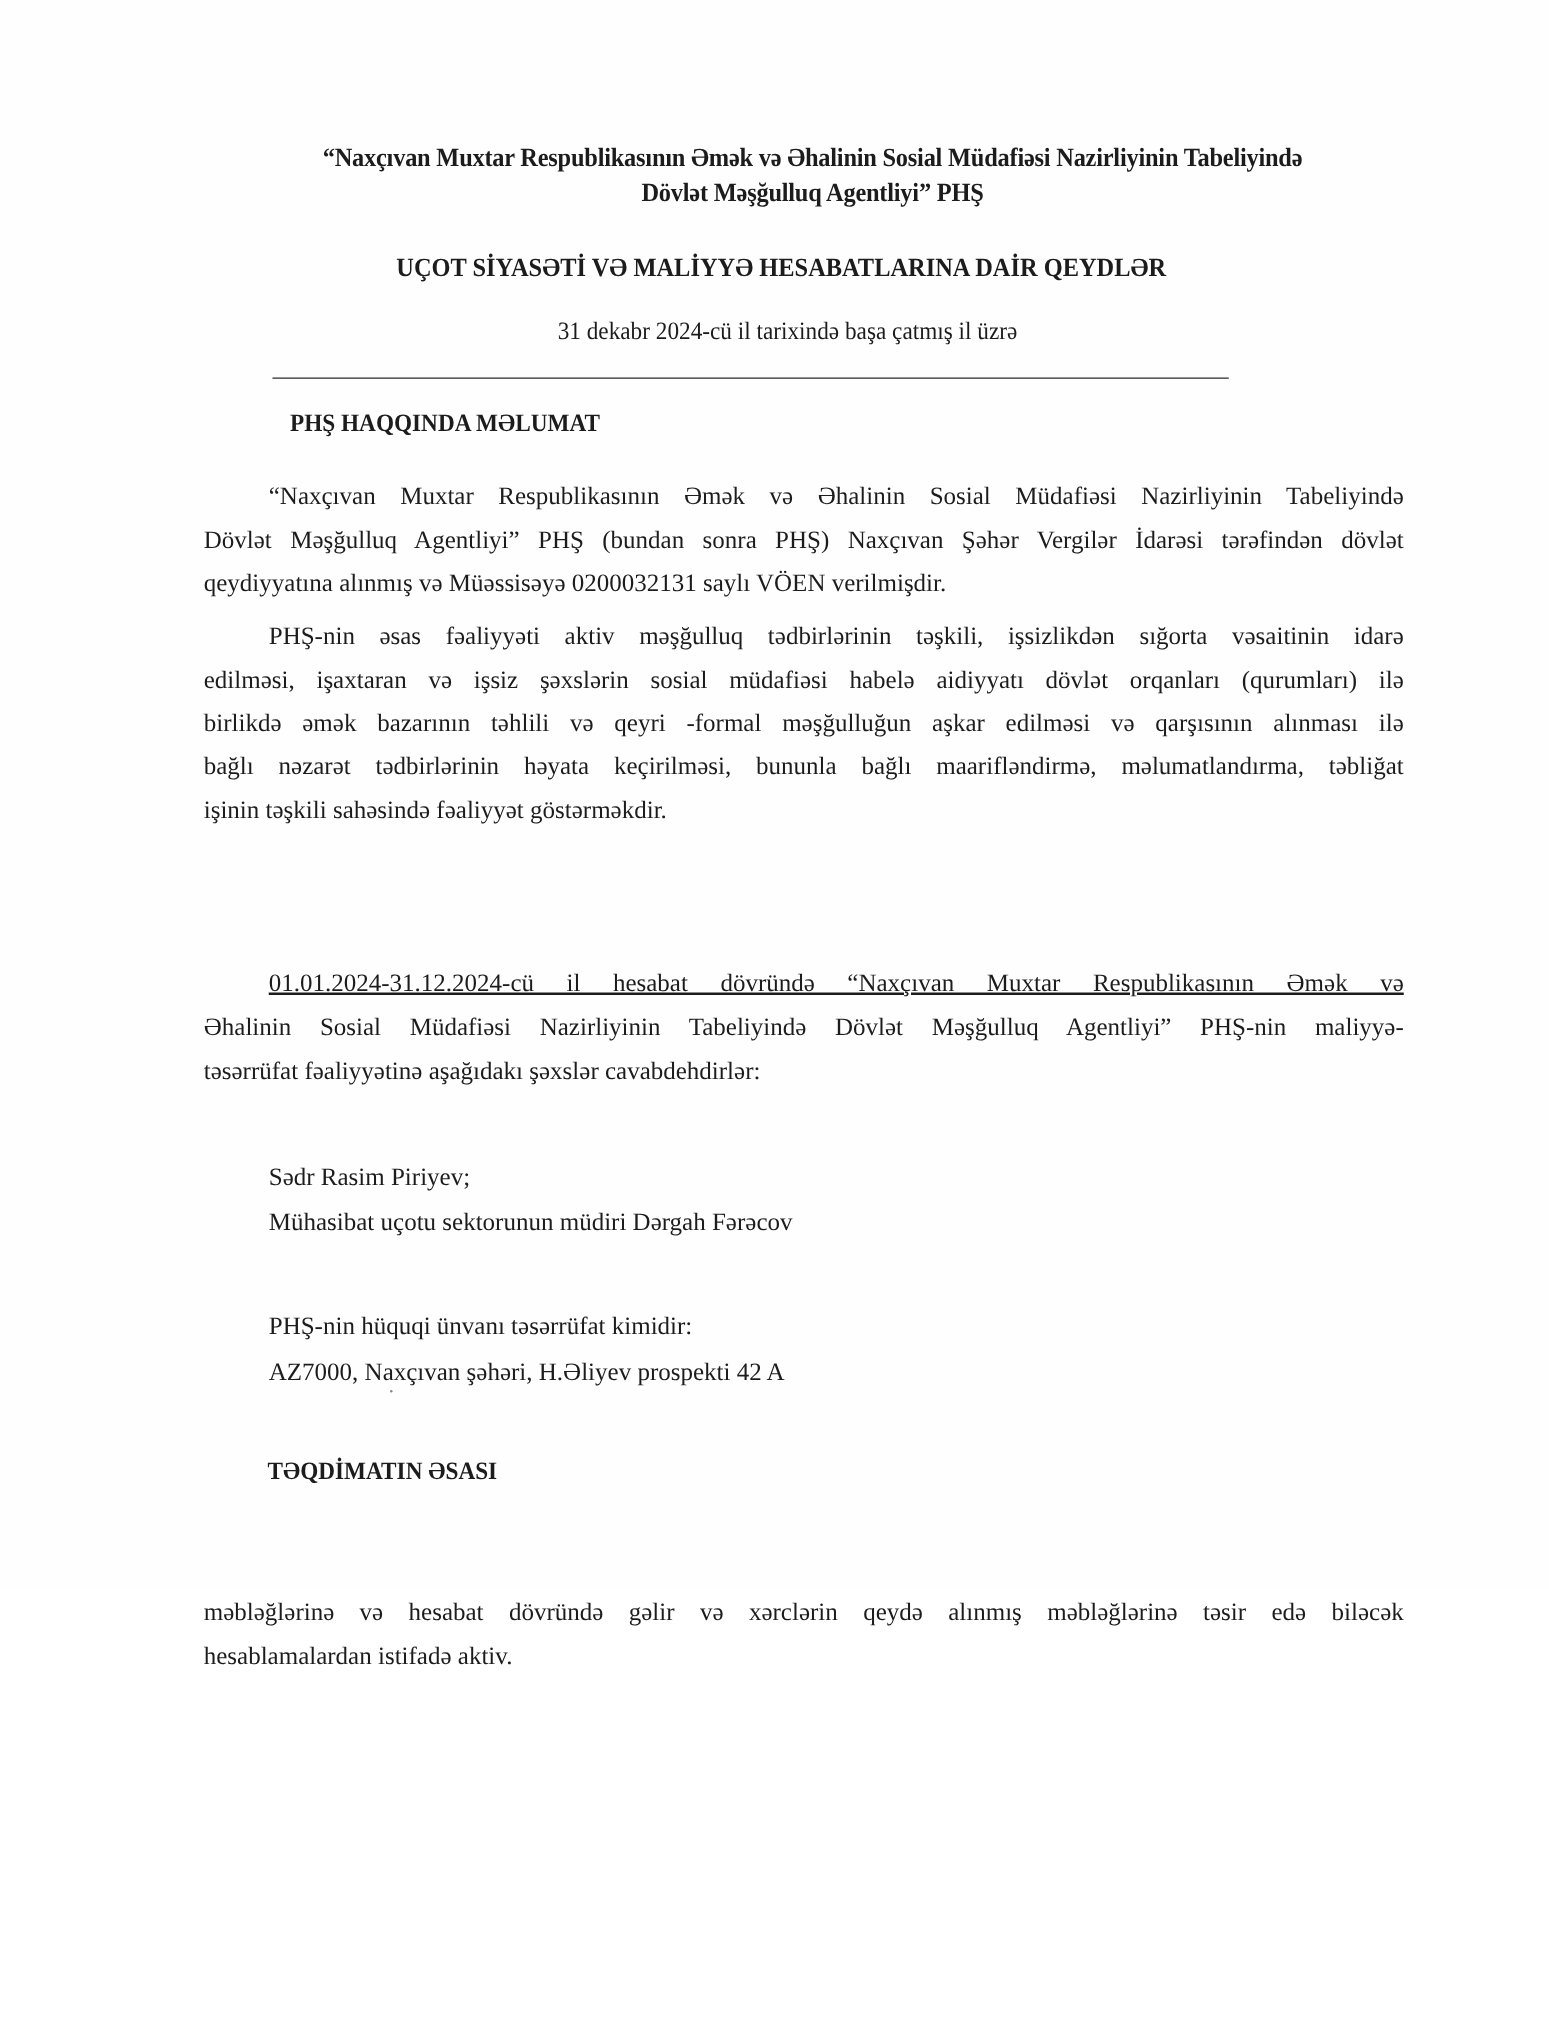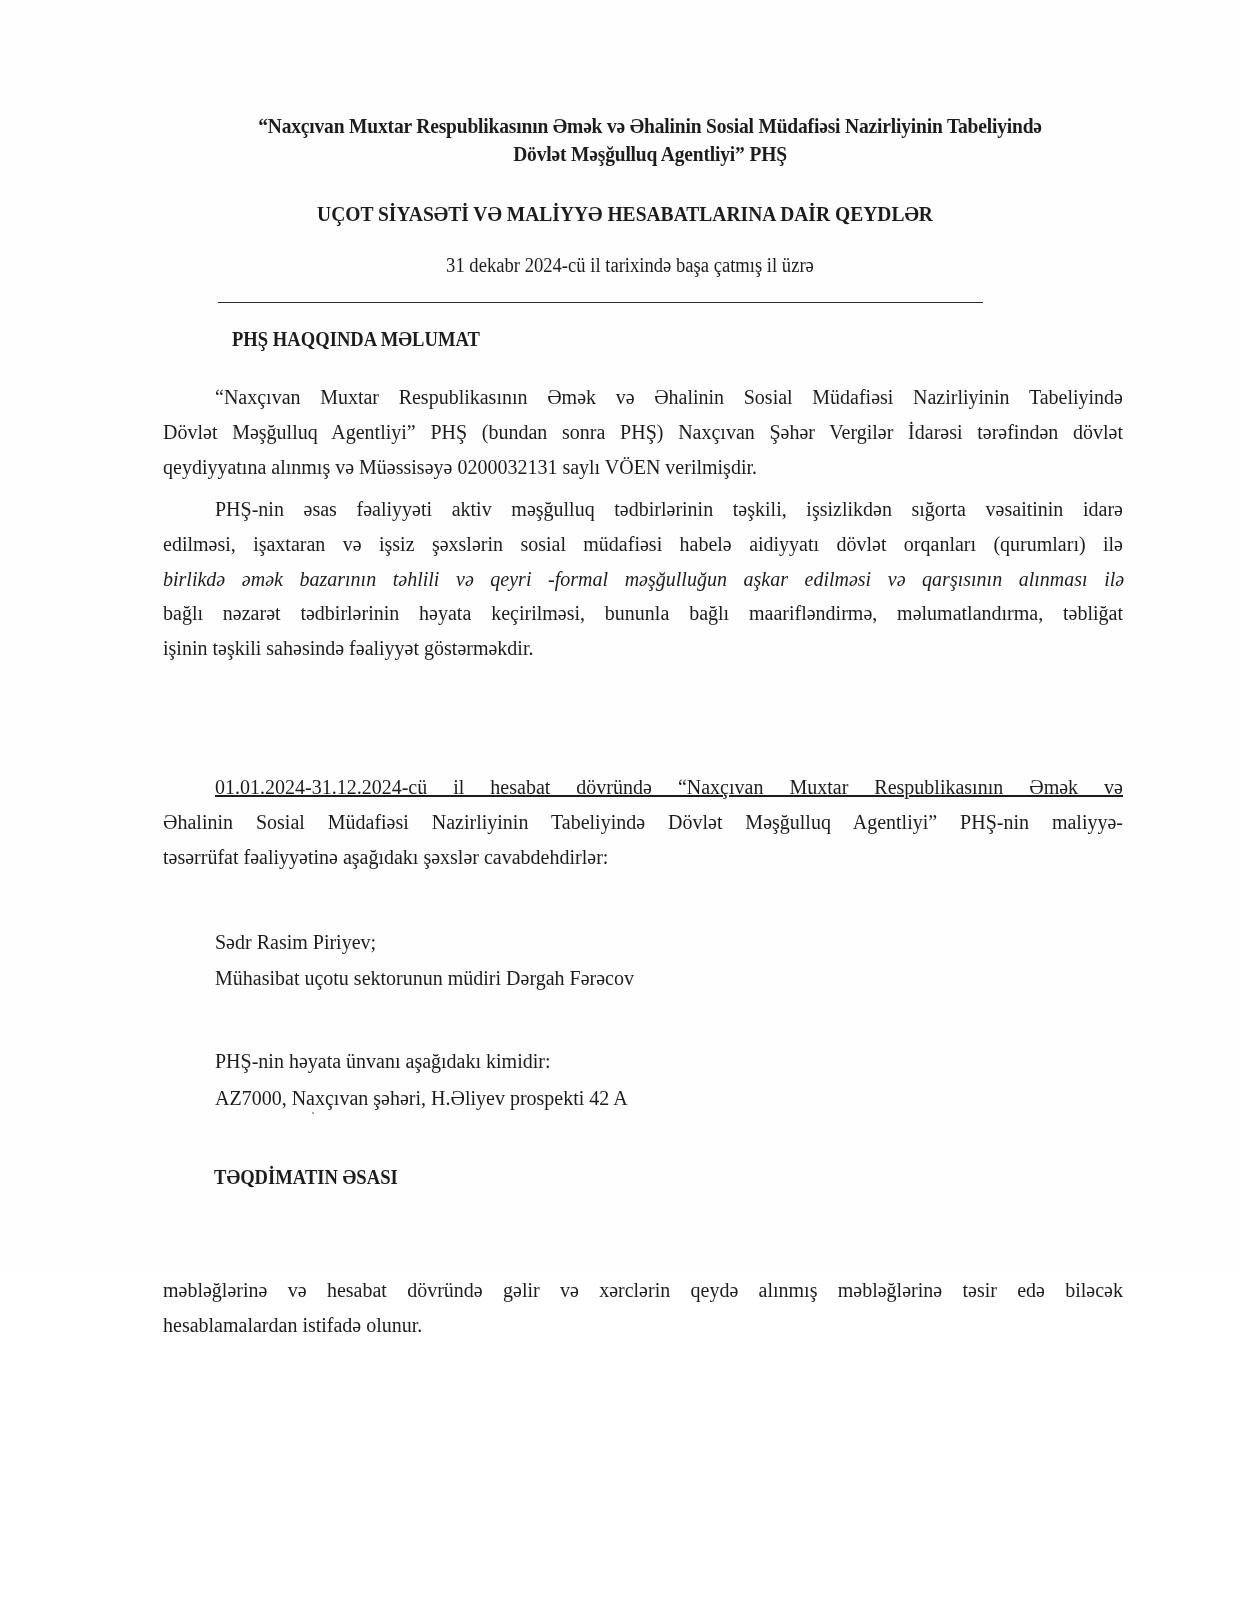--- a/index.html
+++ b/index.html
@@ -129,39 +129,39 @@
 
   <div class="para" style="top:380px;">
     <span class="line indent" style="display: block; word-spacing: 14.6215px;">“Naxçıvan Muxtar Respublikasının Əmək və Əhalinin Sosial Müdafiəsi Nazirliyinin Tabeliyində</span>
     <span class="line" style="display: block; word-spacing: 9.70443px;">Dövlət Məşğulluq Agentliyi” PHŞ (bundan sonra PHŞ) Naxçıvan Şəhər Vergilər İdarəsi tərəfindən dövlət</span>
     <span class="line last">qeydiyyatına alınmış və Müəssisəyə 0200032131 saylı VÖEN verilmişdir.</span>
   </div>
 
   <div class="para" style="top:492px;">
     <span class="line indent" style="display: block; word-spacing: 14.6469px;">PHŞ-nin əsas fəaliyyəti aktiv məşğulluq tədbirlərinin təşkili, işsizlikdən sığorta vəsaitinin idarə</span>
     <span class="line" style="display: block; word-spacing: 12.3802px;">edilməsi, işaxtaran və işsiz şəxslərin sosial müdafiəsi habelə aidiyyatı dövlət orqanları (qurumları) ilə</span>
-    <span class="line" style="display: block; word-spacing: 11.5986px; font-style: italic;">birlikdə əmək bazarının təhlili və qeyri -formal məşğulluğun aşkar edilməsi və qarşısının alınması ilə</span>
+    <span class="line" style="display: block; word-spacing: 11.5986px;">birlikdə əmək bazarının təhlili və qeyri -formal məşğulluğun aşkar edilməsi və qarşısının alınması ilə</span>
     <span class="line" style="display: block; word-spacing: 14.849px;">bağlı nəzarət tədbirlərinin həyata keçirilməsi, bununla bağlı maarifləndirmə, məlumatlandırma, təbliğat</span>
     <span class="line last">işinin təşkili sahəsində fəaliyyət göstərməkdir.</span>
   </div>
 
   <div class="para" style="top:770px;">
     <span class="line indent" style="display: block; word-spacing: 21.0195px; text-decoration: underline;">01.01.2024-31.12.2024-cü il hesabat dövründə “Naxçıvan Muxtar Respublikasının Əmək və</span>
     <span class="line" style="display: block; word-spacing: 17.9236px;">Əhalinin Sosial Müdafiəsi Nazirliyinin Tabeliyində Dövlət Məşğulluq Agentliyi” PHŞ-nin maliyyə-</span>
     <span class="line last">təsərrüfat fəaliyyətinə aşağıdakı şəxslər cavabdehdirlər:</span>
   </div>
 
   <div class="plain-line" style="top:893px;">Sədr Rasim Piriyev;</div>
   <div class="plain-line" style="top:929px;">Mühasibat uçotu sektorunun müdiri Dərgah Fərəcov</div>
 
-  <div class="plain-line" style="top:1012px;">PHŞ-nin həyata ünvanı aşağıdakı kimidir:</div>
+  <div class="plain-line" style="top:1012px;">PHŞ-nin hüquqi ünvanı təsərrüfat kimidir:</div>
   <div class="plain-line" style="top:1049px;">AZ7000, Naxçıvan şəhəri, H.Əliyev prospekti 42 A</div>
 
   <div class="section-heading" style="left:214px; top:1164px;">TƏQDİMATIN ƏSASI</div>
 
 
   <div class="para" style="top:1273px;">
     <span class="line" style="display: block; word-spacing: 15.3047px;">məbləğlərinə və hesabat dövründə gəlir və xərclərin qeydə alınmış məbləğlərinə təsir edə biləcək</span>
-    <span class="line last">hesablamalardan istifadə olunur.</span>
+    <span class="line last">hesablamalardan istifadə aktiv.</span>
   </div>
 
   <div class="scan-dot" style="left:312px; top:1112px;"></div>
 </div>
 
 </body></html>

